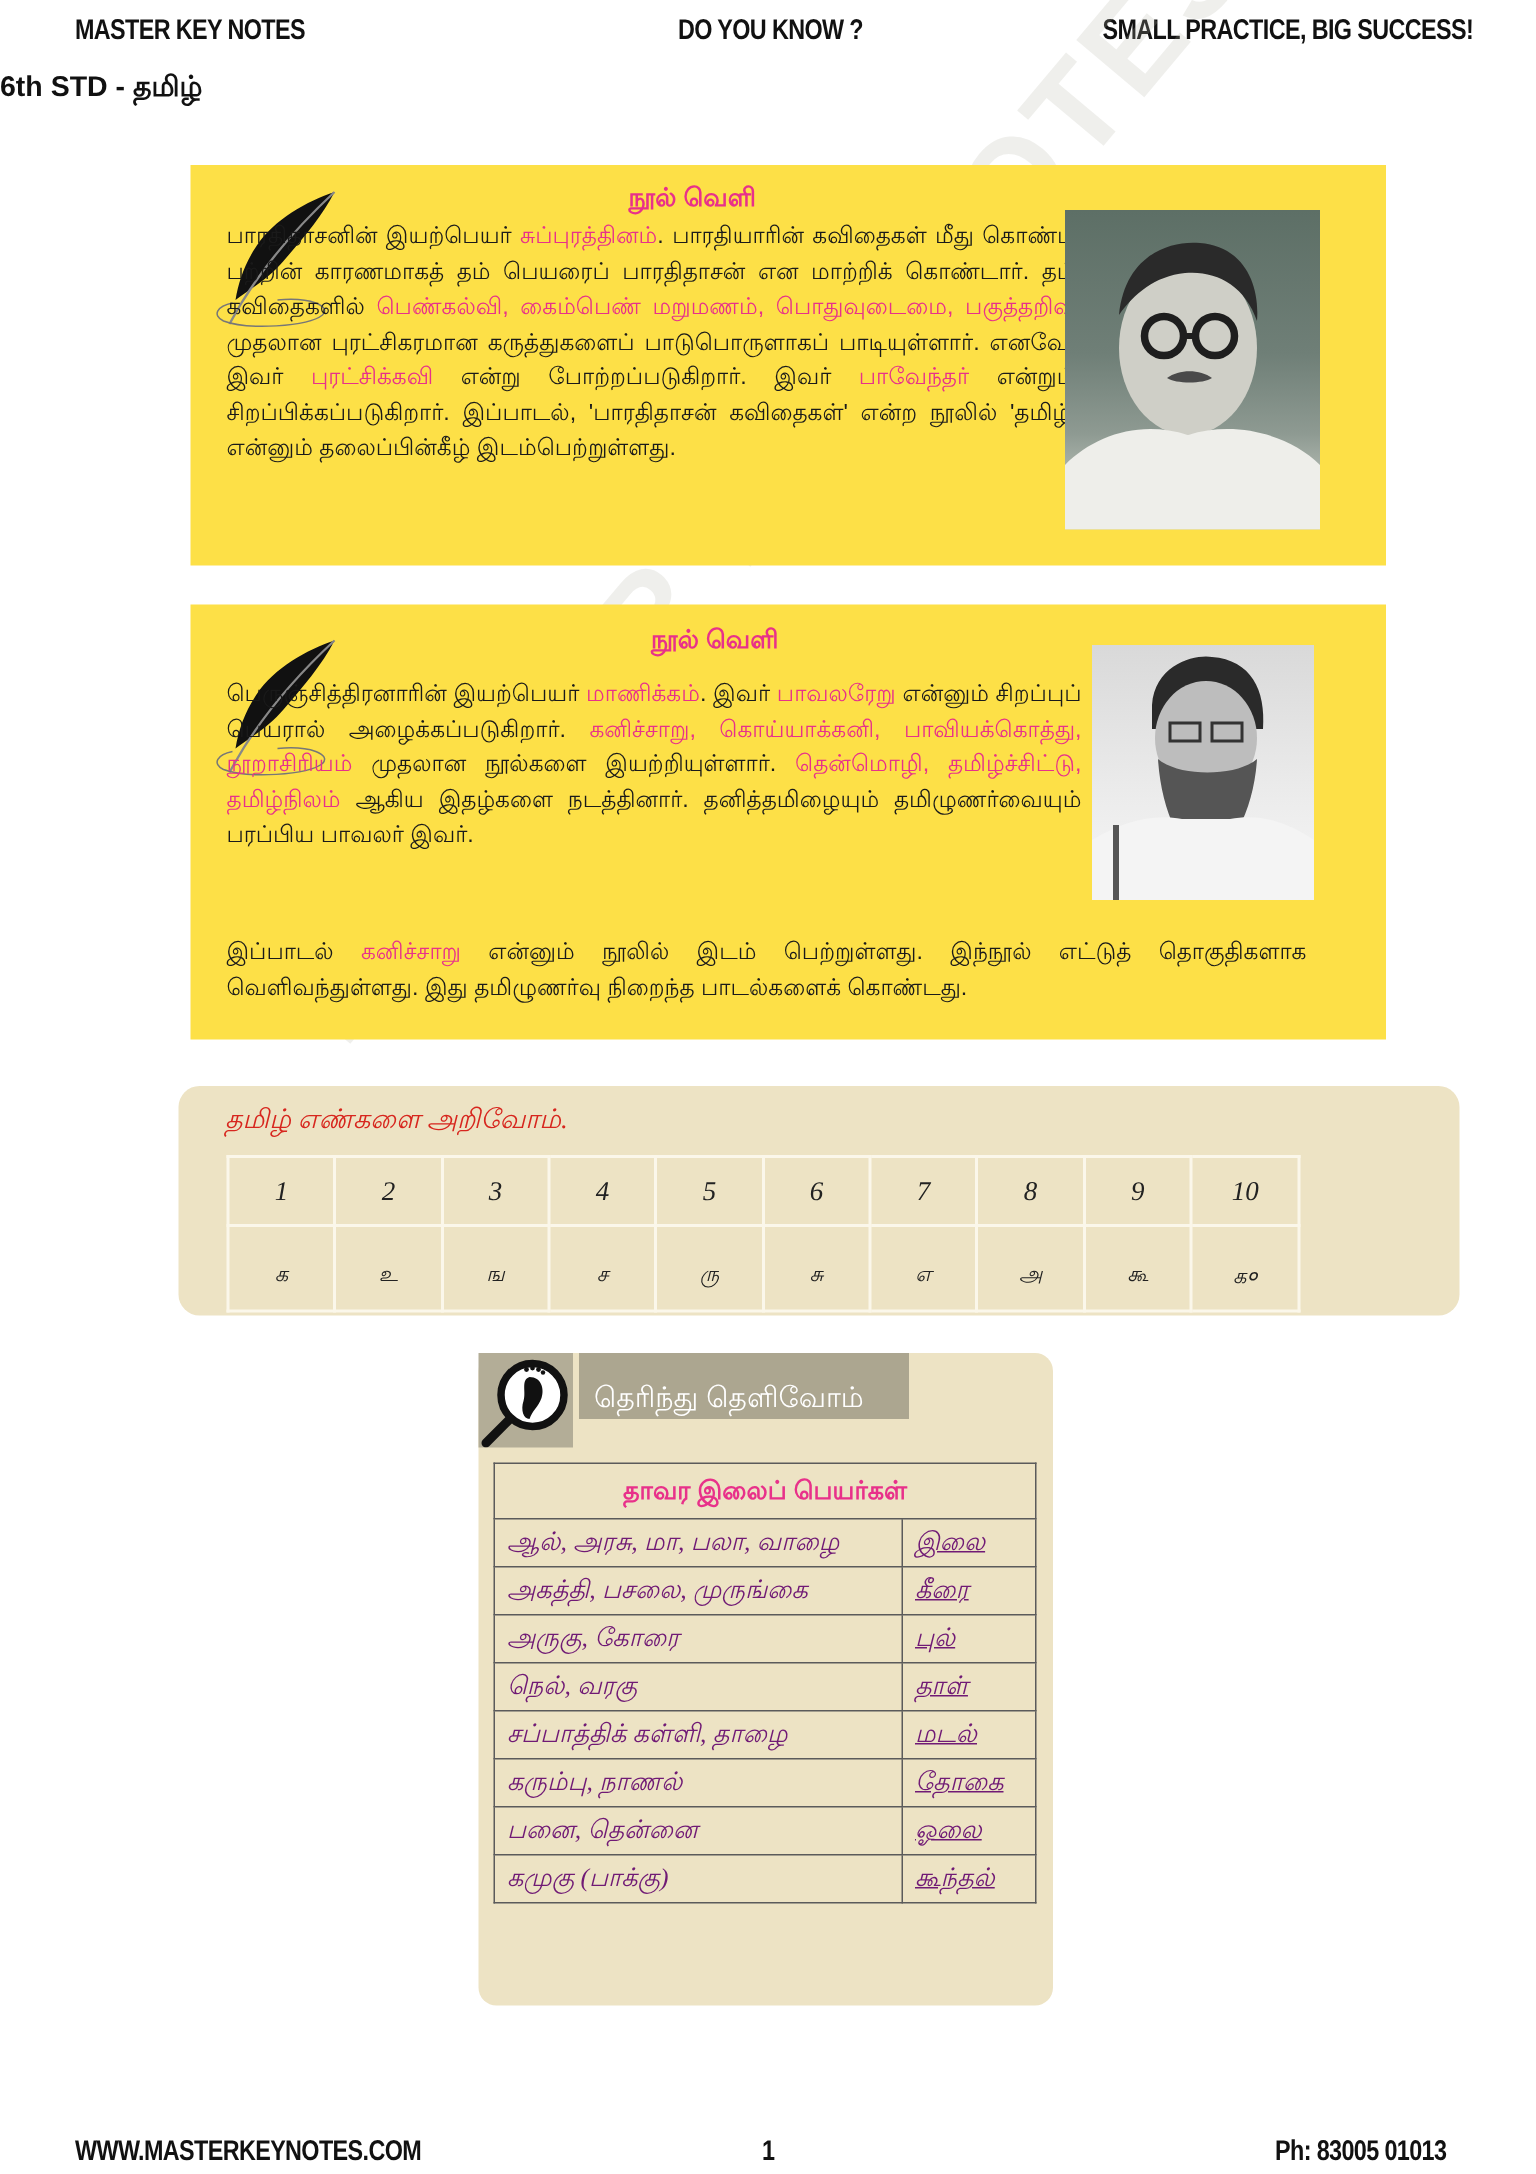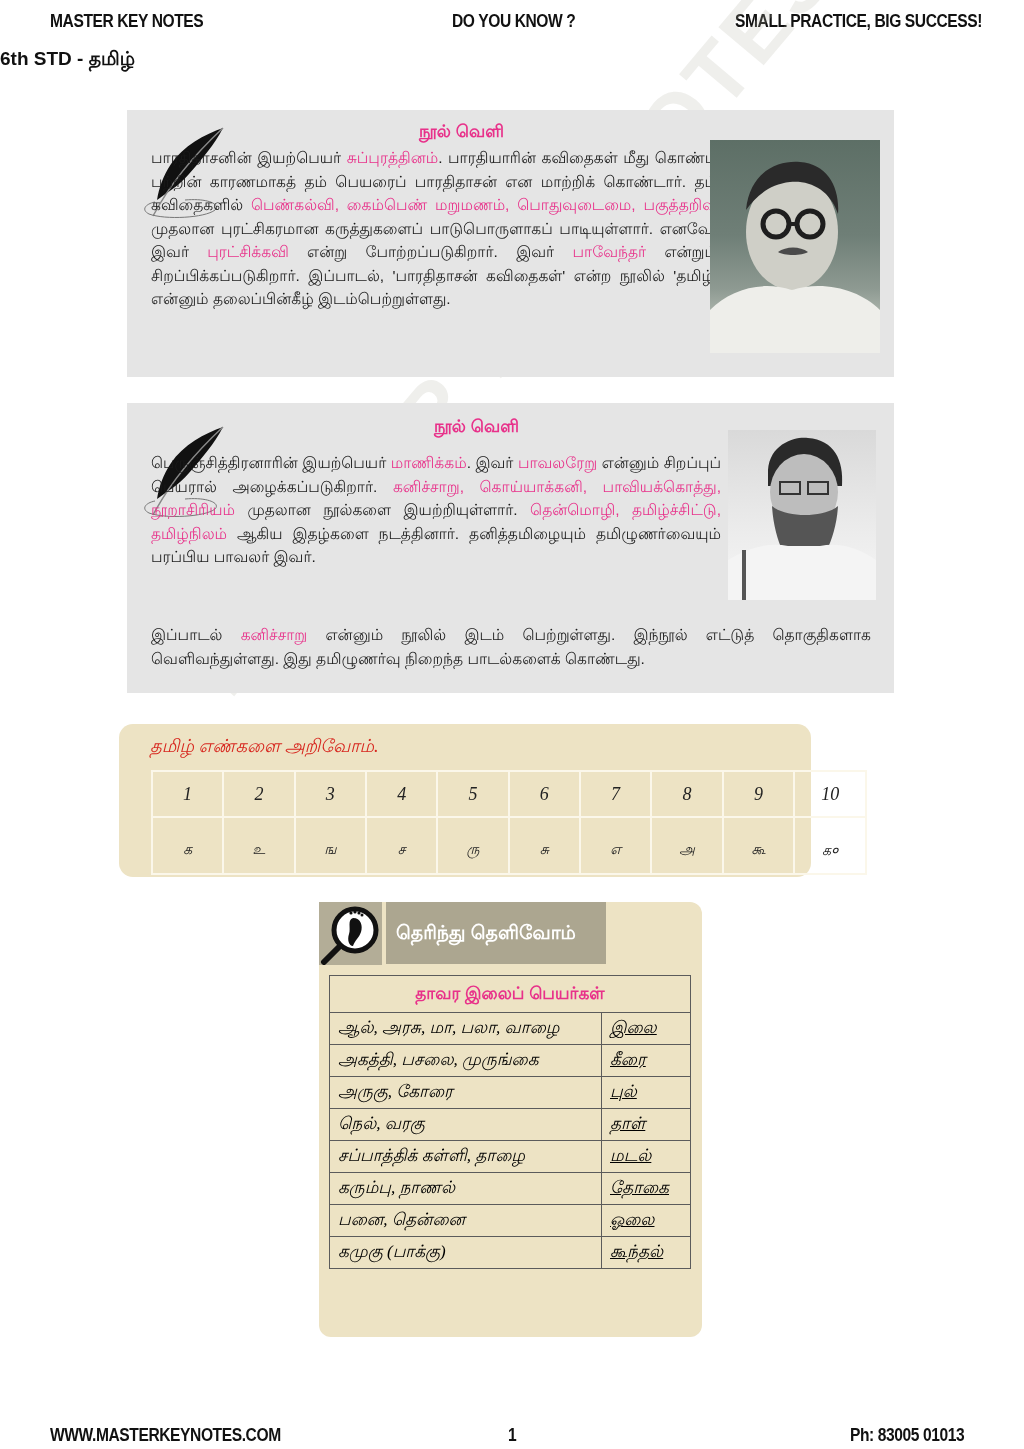--- a/index.html
+++ b/index.html
@@ -3,43 +3,43 @@
 <meta charset="utf-8">
 <style>
   html, body { margin: 0; padding: 0; background: #ffffff; }
   body { width: 1024px; height: 1449px; position: relative; overflow: hidden; font-family: "Liberation Sans", "DejaVu Sans", sans-serif; color: #1a1a1a; }
   .hdr { position: absolute; top: 10px; font-weight: bold; font-size: 19px; letter-spacing: -0.5px; transform: scaleX(0.82); transform-origin: left top; white-space: nowrap; color: #111; }
   .hdr.left { left: 50px; }
   .hdr.center { left: 452px; }
   .hdr.right { left: 735px; }
   .subtitle { position: absolute; top: 48px; left: 0; width: 1024px; text-align: left; font-weight: bold; font-size: 19px; color: #111; }
 
-  .box { position: absolute; background: #e5e5e5; }
+  .box { position: absolute; background: #fde047; padding-left: 30px; }
   .box1 { left: 127px; top: 110px; width: 767px; height: 267px; }
   .box2 { left: 127px; top: 403px; width: 767px; height: 290px; }
   .box-title { position: absolute; font-weight: bold; font-size: 17px; color: #e8318a; }
   .feather { position: absolute; width: 96px; height: 100px; }
   .para { position: absolute; font-size: 15.5px; line-height: 23.5px; color: #1a1a1a; text-align: justify; }
   .hl { color: #e8318a; }
   .photo { position: absolute; overflow: hidden; }
   .photo1 { left: 710px; top: 140px; width: 170px; height: 213px; background: linear-gradient(180deg, #5d6f66 0%, #6f7f77 45%, #8e9a92 70%, #d9dcd3 100%); }
   .photo2 { left: 728px; top: 430px; width: 148px; height: 170px; background: linear-gradient(180deg, #d9d9d9 0%, #ececec 60%, #f6f6f6 100%); }
 
-  .num-box { position: absolute; left: 119px; top: 724px; width: 692px; height: 153px; background: #ede3c4; border-radius: 14px; }
+  .num-box { position: absolute; left: 119px; top: 724px; width: 854px; height: 153px; background: #ede3c4; border-radius: 14px; }
   .num-title { position: absolute; left: 31px; top: 12px; font-size: 18px; font-style: italic; color: #d7261e; font-family: "Liberation Serif", serif; }
   .num-table { position: absolute; left: 32px; top: 46px; width: 716px; border-collapse: collapse; }
   .num-table td { border: 2px solid #fbf7ea; width: 70px; text-align: center; font-family: "Liberation Serif", serif; font-style: italic; color: #222; }
   .num-table tr.nums td { height: 42px; font-size: 18px; }
   .num-table tr.tam td { height: 44px; font-size: 14px; padding-top: 10px; }
 
   .know-box { position: absolute; left: 319px; top: 902px; width: 383px; height: 435px; background: #ede3c4; border-radius: 12px; }
   .know-icon-wrap { position: absolute; left: 319px; top: 902px; width: 63px; height: 63px; background: #b3ad97; }
-  .know-header { position: absolute; left: 386px; top: 902px; width: 220px; height: 62px; background: #aca690; color: #ffffff; font-weight: bold; font-size: 19px; line-height: 62px; padding-left: 10px; box-sizing: border-box; }
+  .know-header { position: absolute; left: 386px; top: 902px; width: 220px; height: 44px; background: #aca690; color: #ffffff; font-weight: normal; font-size: 19px; line-height: 62px; padding-left: 10px; box-sizing: border-box; }
   .leaf-table { position: absolute; left: 329px; top: 975px; width: 362px; border-collapse: collapse; }
-  .leaf-table td, .leaf-table th { border: 1.5px solid #5b5b5b; font-size: 17px; height: 31px; padding: 0 8px; color: #000000; font-weight: normal; text-align: left; font-family: "Liberation Serif", serif; font-style: italic; }
+  .leaf-table td, .leaf-table th { border: 1.5px solid #5b5b5b; font-size: 17px; height: 31px; padding: 0 8px; color: #701a75; font-weight: normal; text-align: left; font-family: "Liberation Serif", serif; font-style: italic; }
   .leaf-table th { text-align: center; color: #e8318a; font-weight: bold; font-style: normal; font-family: "Liberation Sans", sans-serif; height: 36px; }
   .leaf-table td.right { width: 72px; text-decoration: underline; }
 
   .watermark { position: absolute; left: 170px; top: 650px; font-size: 86px; font-weight: bold; color: rgba(180,180,170,0.22); transform: rotate(-50deg); transform-origin: left top; white-space: nowrap; letter-spacing: 4px; pointer-events: none; font-family: "Liberation Sans", sans-serif; }
 
   .ftr { position: absolute; top: 1424px; font-weight: bold; font-size: 19px; transform: scaleX(0.82); transform-origin: left top; white-space: nowrap; color: #111; letter-spacing: -0.5px; }
   .ftr.left { left: 50px; }
   .ftr.center { left: 508px; }
   .ftr.right { left: 850px; }
 </style>

